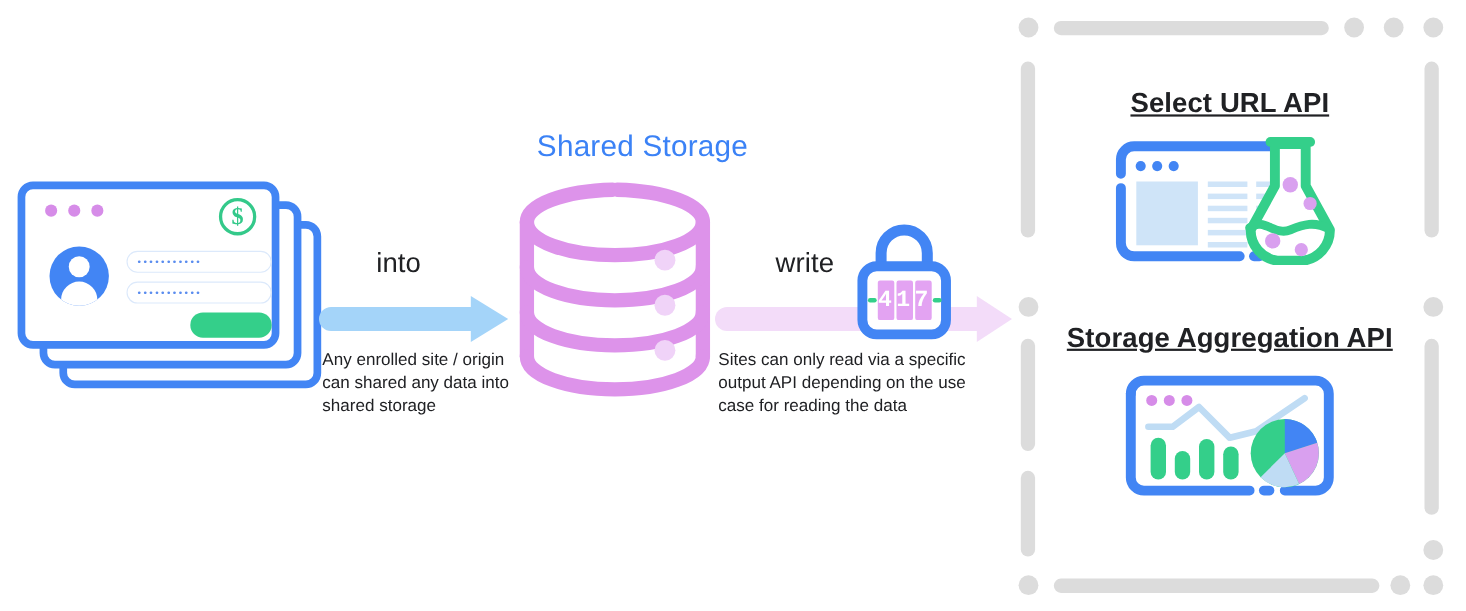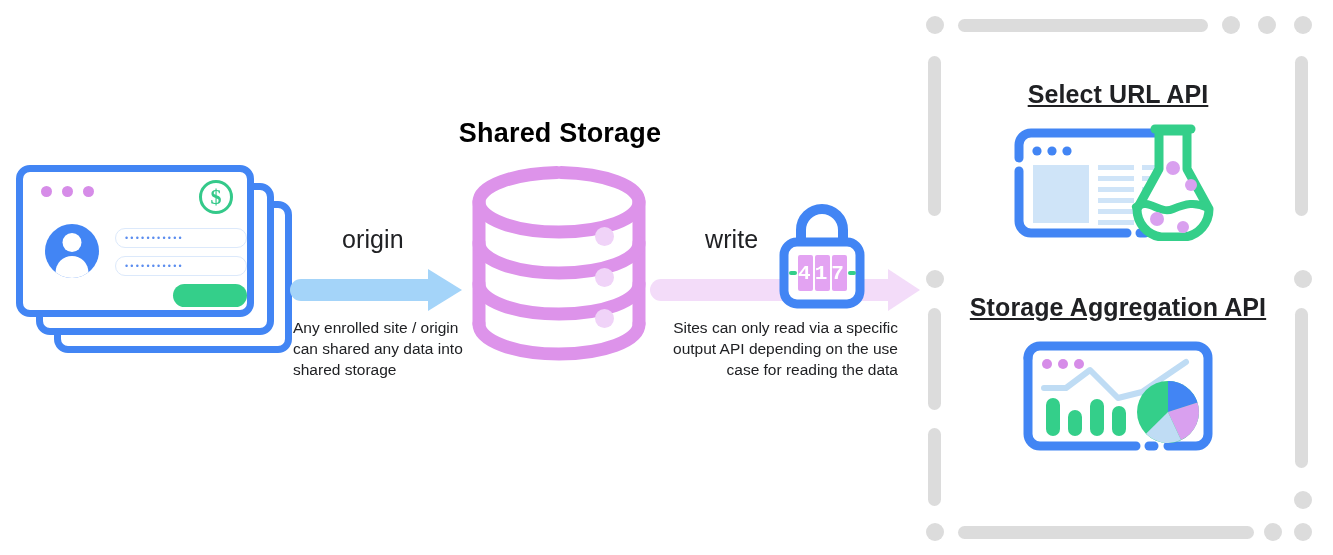--- a/index.html
+++ b/index.html
@@ -63,34 +63,34 @@
   .arrow .head{position:absolute;width:0;height:0;border-style:solid;}
   #write-arrow{left:0px;top:44px;width:170px;height:42px;}
   #write-arrow .shaft{left:0;top:10px;width:140px;background:#a4d4f9;}
   #write-arrow .head{left:138px;top:0px;border-width:21px 0 21px 34px;
     border-color:transparent transparent transparent #a4d4f9;}
   .caption{font-size:15.5px;line-height:21px;color:#202124;position:absolute;}
   #write-caption{left:3px;top:92px;width:178px;}
 
   
   #storage-group{left:440px;top:118px;width:240px;height:250px;}
-  #storage-title{position:absolute;left:0;top:0;width:240px;text-align:center;
-    font-size:27px;font-weight:bold;color:#000000;letter-spacing:0.2px;}
+  #storage-title{position:absolute;left:0;top:0;width:240px;text-align:right;
+    font-size:27px;font-weight:normal;color:#3b82f6;letter-spacing:0.2px;}
   #cylinder{position:absolute;left:29px;top:47px;width:180px;height:196px;}
   .db-dot{position:absolute;width:19px;height:19px;border-radius:50%;background:#f0d3f8;}
 
   
   #read-group{left:650px;top:225px;width:285px;height:180px;}
   #read-label{position:absolute;left:55px;top:0px;}
   #read-arrow{left:0px;top:44px;width:280px;height:42px;}
   #read-arrow .shaft{left:0;top:10px;width:240px;background:#f3dcf9;}
   #read-arrow .head{left:238px;top:0px;border-width:21px 0 21px 32px;
     border-color:transparent transparent transparent #f3dcf9;}
   #lock-icon{position:absolute;left:120px;top:-28px;width:104px;height:112px;}
-  #read-caption{left:3px;top:92px;width:245px;text-align:right;}
+  #read-caption{left:3px;top:92px;width:245px;}
 
   
   #api-panel{left:916px;top:8px;width:404px;height:538px;}
   .dash{position:absolute;background:#dcdcdc;border-radius:9px;}
   .api-card{position:absolute;left:0;width:404px;text-align:center;text-decoration:underline;}
   #api-card-1{top:72px;}
   #api-card-2{top:285px;}
   .api-title{font-size:25px;font-weight:bold;color:#202124;letter-spacing:0.1px;
     margin:0 0 14px 0;}
   .api-art{display:flex;justify-content:center;}
@@ -114,21 +114,21 @@
         <div class="head"></div>
           <div class="body"></div>
       </div>
       <div class="field field-1">•••••••••••</div>
       <div class="field field-2">•••••••••••</div>
       <div class="cta-btn"></div>
     </div>
   </div>
 
   <div class="abs" id="write-group">
-    <div class="arrow-label" id="write-label">origin</div>
+    <div class="arrow-label" id="write-label">into</div>
     <div class="arrow" id="write-arrow">
       <div class="shaft"></div>
         <div class="head"></div>
     </div>
     <div class="caption" id="write-caption">Any enrolled site / origin can shared any data into shared storage</div>
   </div>
 
   <div class="abs" id="storage-group">
     <div id="storage-title">Shared Storage</div>
     <div id="cylinder">

